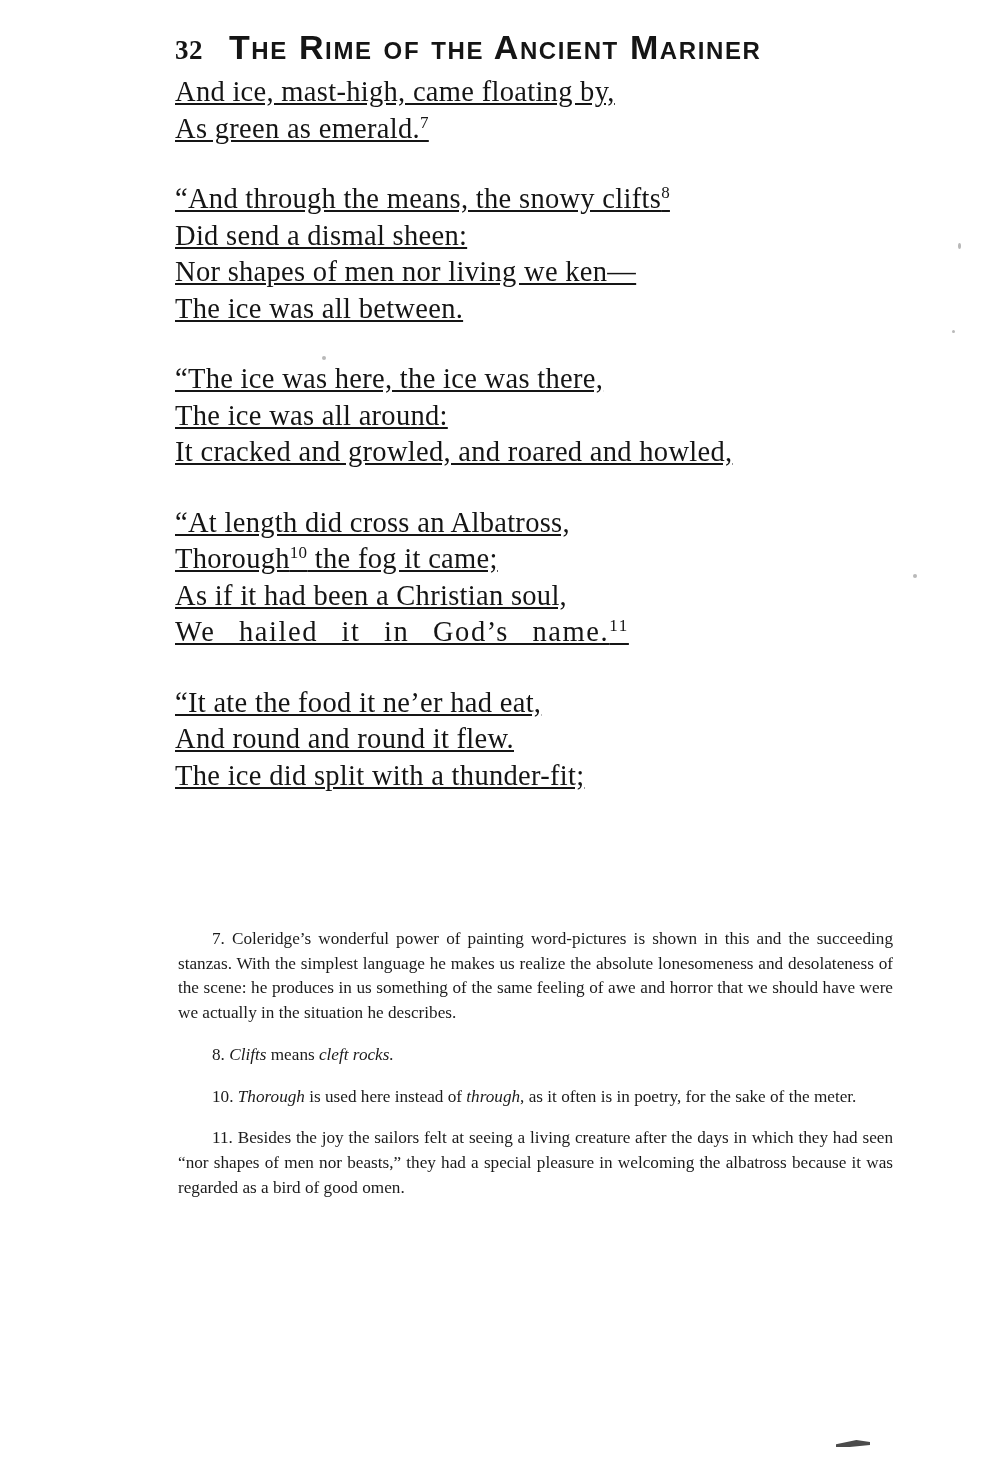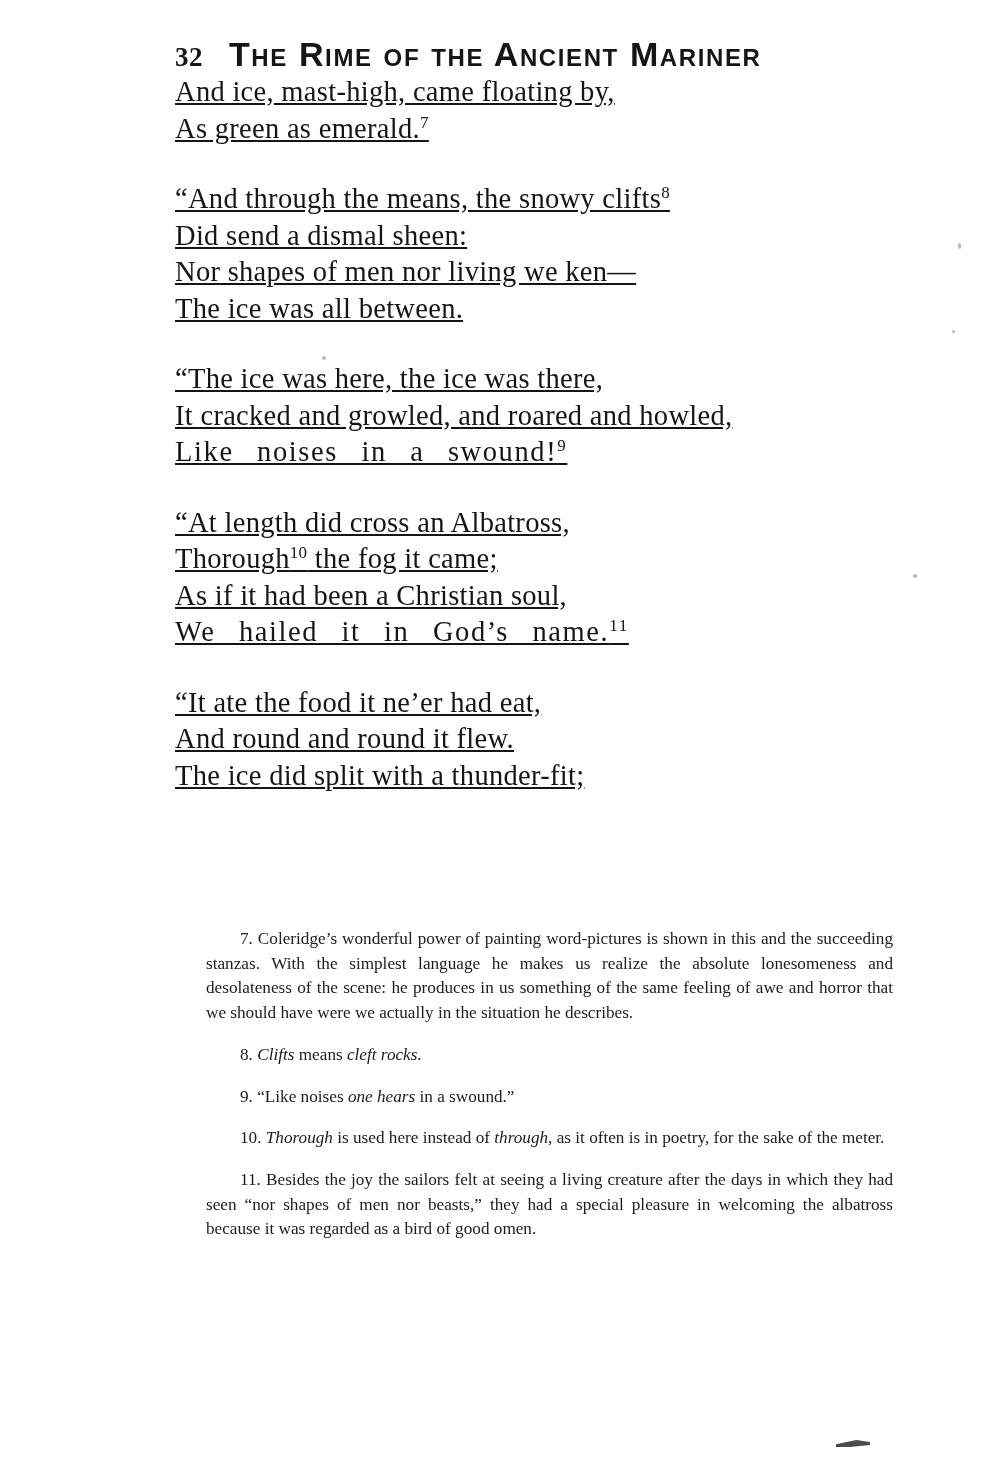--- a/index.html
+++ b/index.html
@@ -16,21 +16,21 @@
     overflow: hidden;
   }
   .page {
     position: absolute;
     inset: 0;
   }
 
   
   .running-head {
     position: absolute;
-    top: 35px;
+    top: 28px;
     left: 175px;
     right: 130px;
     display: flex;
     align-items: baseline;
     gap: 26px;
     white-space: nowrap;
   }
   .folio {
     font-family: "Liberation Serif", serif;
     font-size: 27px;
@@ -79,21 +79,20 @@
     top: 910px;
     width: 715px;
     font-size: 17.2px;
     line-height: 24.6px;
     text-align: justify;
     color: #1b1b1b;
   }
   .note {
     margin-bottom: 11px;
     text-indent: 34px;
-    margin-left: 28px;
   }
   .note:last-child { margin-bottom: 0; }
   .note i { font-style: italic; }
   .note .num { font-weight: 400; }
 
   
   .speck {
     position: absolute;
     background: #b9b9b9;
     border-radius: 50%;
@@ -128,22 +127,22 @@
 
     <div class="stanza">
       <div class="line"><span>“And through the means, the snowy clifts</span><sup>8</sup></div>
       <div class="line"><span>Did send a dismal sheen:</span></div>
       <div class="line"><span>Nor shapes of men nor living we ken—</span></div>
       <div class="line"><span>The ice was all between.</span></div>
     </div>
 
     <div class="stanza">
       <div class="line"><span>“The ice was here, the ice was there,</span></div>
+      <div class="line"><span>The ice was all around:</span></div>
       <div class="line"><span>It cracked and growled, and roared and howled,</span></div>
-      <div class="line sp-wide"><span>Like  noises  in  a  swound!</span><sup>9</sup></div>
     </div>
 
     <div class="stanza">
       <div class="line"><span>“At length did cross an Albatross,</span></div>
       <div class="line"><span>Thorough</span><sup>10</sup><span> the fog it came;</span></div>
       <div class="line"><span>As if it had been a Christian soul,</span></div>
       <div class="line sp-wide"><span>We  hailed  it  in  God’s  name.</span><sup>11</sup></div>
     </div>
 
     <div class="stanza">
@@ -157,24 +156,20 @@
   <div class="notes">
     <p class="note">
       <span class="num">7.</span>
       <span>Coleridge’s wonderful power of painting word-pictures is shown in this and the succeeding stanzas. With the simplest language he makes us realize the absolute lonesomeness and desolateness of the scene: he produces in us something of the same feeling of awe and horror that we should have were we actually in the situation he describes.</span>
     </p>
     <p class="note">
       <span class="num">8.</span>
       <i>Clifts</i> means <i>cleft rocks.</i>
     </p>
     <p class="note">
-      <span class="num">9.</span>
-      “Like noises <i>one hears</i> in a swound.”
-    </p>
-    <p class="note">
       <span class="num">10.</span>
       <i>Thorough</i> is used here instead of <i>through</i>, as it often is in poetry, for the sake of the meter.
     </p>
     <p class="note">
       <span class="num">11.</span>
       <span>Besides the joy the sailors felt at seeing a living creature after the days in which they had seen “nor shapes of men nor beasts,” they had a special pleasure in welcoming the albatross because it was regarded as a bird of good omen.</span>
     </p>
   </div>
 
   <div class="speck" style="left:958px; top:243px; width:3px; height:6px;"></div>

